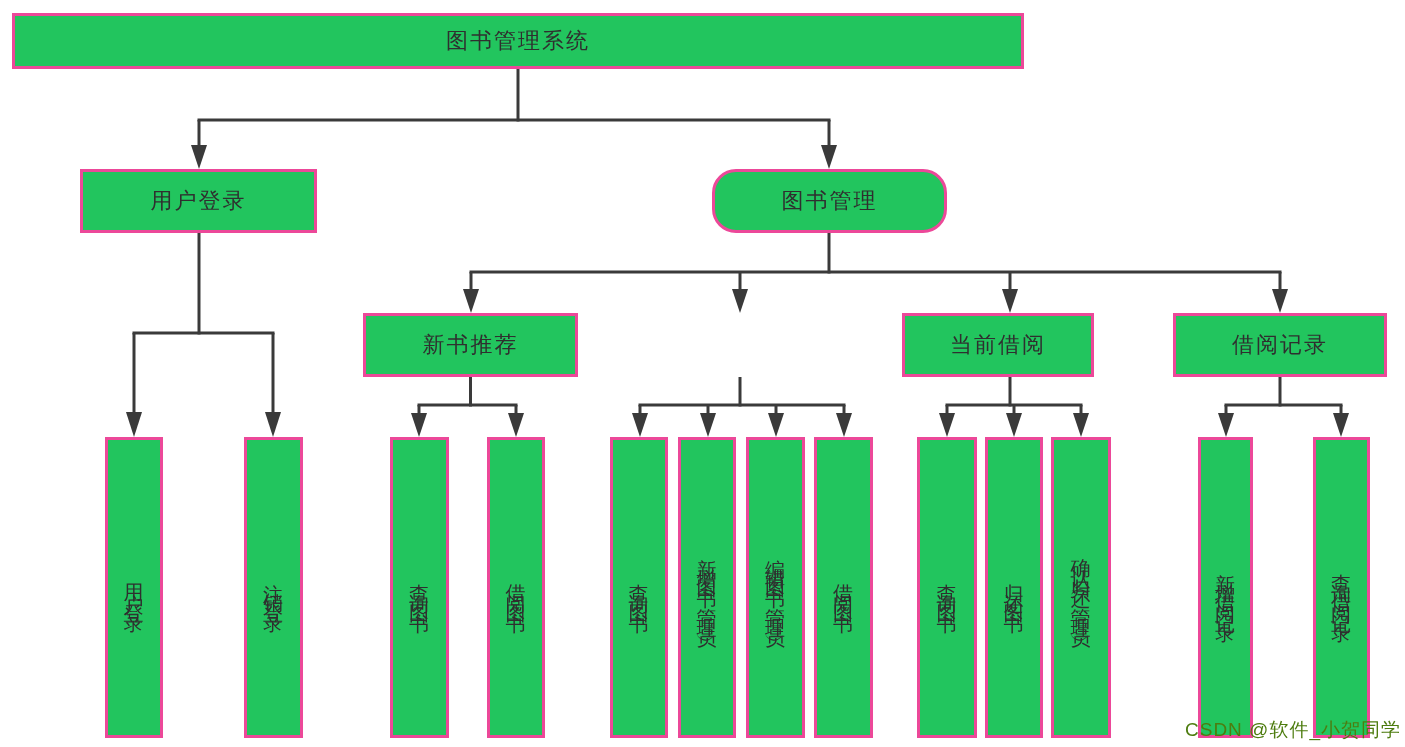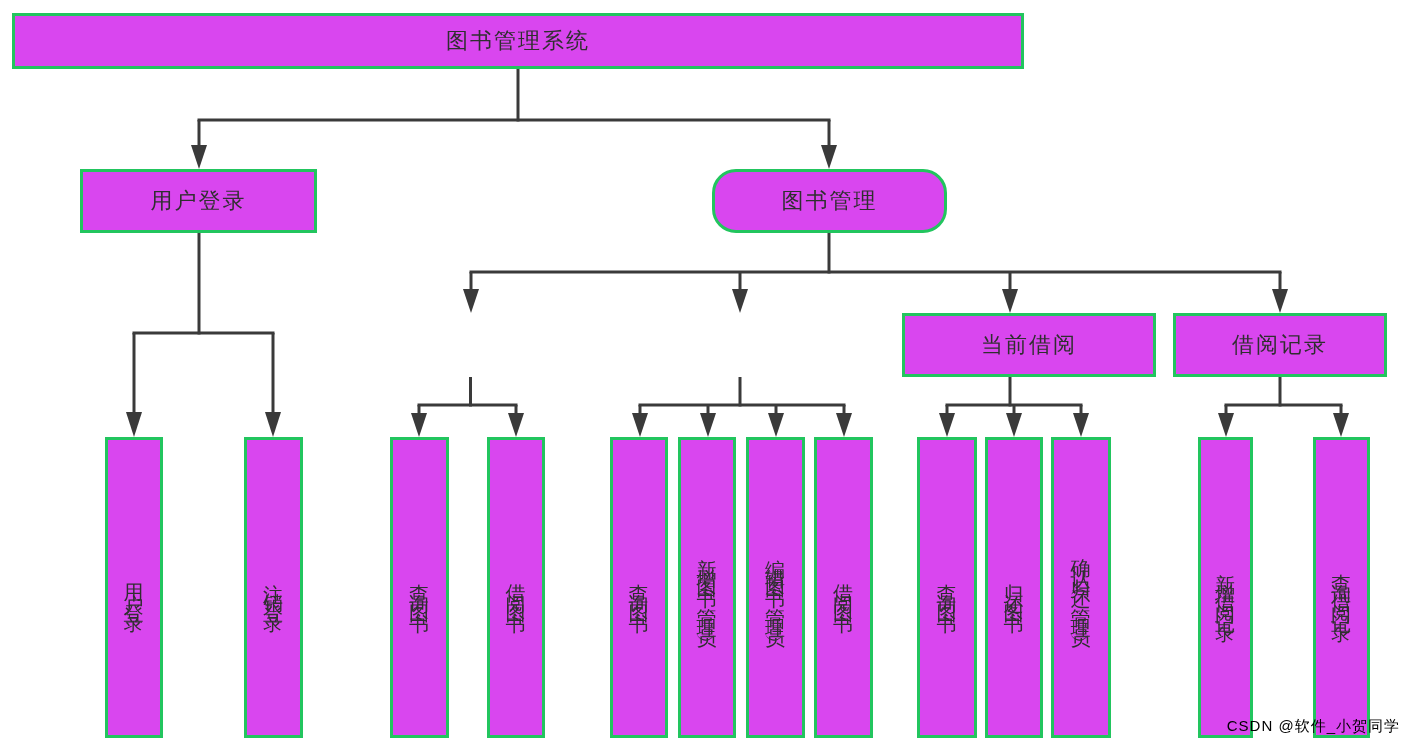--- a/index.html
+++ b/index.html
@@ -14,22 +14,22 @@
     color: #2f2f2f;
   }
   .connector-layer {
     position: absolute;
     left: 0; top: 0;
     width: 1405px; height: 747px;
   }
   .node {
     position: absolute;
     box-sizing: border-box;
-    background: #d946ef;
-    border: 3px solid #22c55e;
+    background: #22c55e;
+    border: 3px solid #ec4899;
     display: flex;
     align-items: center;
     justify-content: center;
     text-align: center;
   }
   .node.h {
     font-size: 22px;
     letter-spacing: 2px;
     white-space: nowrap;
   }
@@ -44,21 +44,21 @@
   .root   { left: 12px;  top: 13px;  width: 1012px; height: 56px; }
   .lvl2   { top: 169px; height: 64px; }
   .lvl3   { top: 313px; height: 64px; }
   .leaf   { top: 437px; height: 301px; }
 
   .n-user-login-branch { left: 80px;  width: 237px; }
   .n-book-mgmt         { left: 712px; width: 235px; border-radius: 24px; }
 
   .n-new-book    { left: 363px;  width: 215px; }
   .n-book-borrow { left: 633px;  width: 214px; }
-  .n-cur-borrow  { left: 902px;  width: 254px; }
+  .n-cur-borrow  { left: 902px;  width: 192px; }
   .n-borrow-log  { left: 1173px; width: 214px; }
 
   .n-a1 { left: 105px;  width: 58px; }
   .n-a2 { left: 244px;  width: 59px; }
   .n-b1 { left: 390px;  width: 59px; }
   .n-b2 { left: 487px;  width: 58px; }
   .n-c1 { left: 610px;  width: 58px; }
   .n-c2 { left: 678px;  width: 58px; }
   .n-c3 { left: 746px;  width: 59px; }
   .n-c4 { left: 814px;  width: 59px; }
@@ -66,22 +66,22 @@
   .n-d2 { left: 985px;  width: 58px; }
   .n-d3 { left: 1051px; width: 60px; }
   .n-e1 { left: 1198px; width: 55px; }
   .n-e2 { left: 1313px; width: 57px; }
 
   .watermark {
     position: absolute;
     left: 1185px;
     top: 717px;
     width: 215px;
-    font-size: 15px;
-    color: #000000;
+    font-size: 19px;
+    color: #4d7c0f;
     letter-spacing: 1px;
     white-space: nowrap;
     text-align: right;
   }
 </style>
 </head>
 <body>
 
 <div class="canvas">
 
@@ -149,20 +149,21 @@
       <polygon points="1218,413 1234,413 1226,437"></polygon>
       <polygon points="1333,413 1349,413 1341,437"></polygon>
     </g>
   </svg>
 
   <div class="node h root">图书管理系统</div>
 
   <div class="node h lvl2 n-user-login-branch">用户登录</div>
   <div class="node h lvl2 n-book-mgmt">图书管理</div>
 
+  <div class="node h lvl3 n-new-book">新书推荐</div>
   <div class="node h lvl3 n-cur-borrow">当前借阅</div>
   <div class="node h lvl3 n-borrow-log">借阅记录</div>
 
   <div class="node v leaf n-a1">用户登录</div>
   <div class="node v leaf n-a2">注销登录</div>
 
   <div class="node v leaf n-b1">查询图书</div>
   <div class="node v leaf n-b2">借阅图书</div>
 
   <div class="node v leaf n-c1">查询图书</div>

